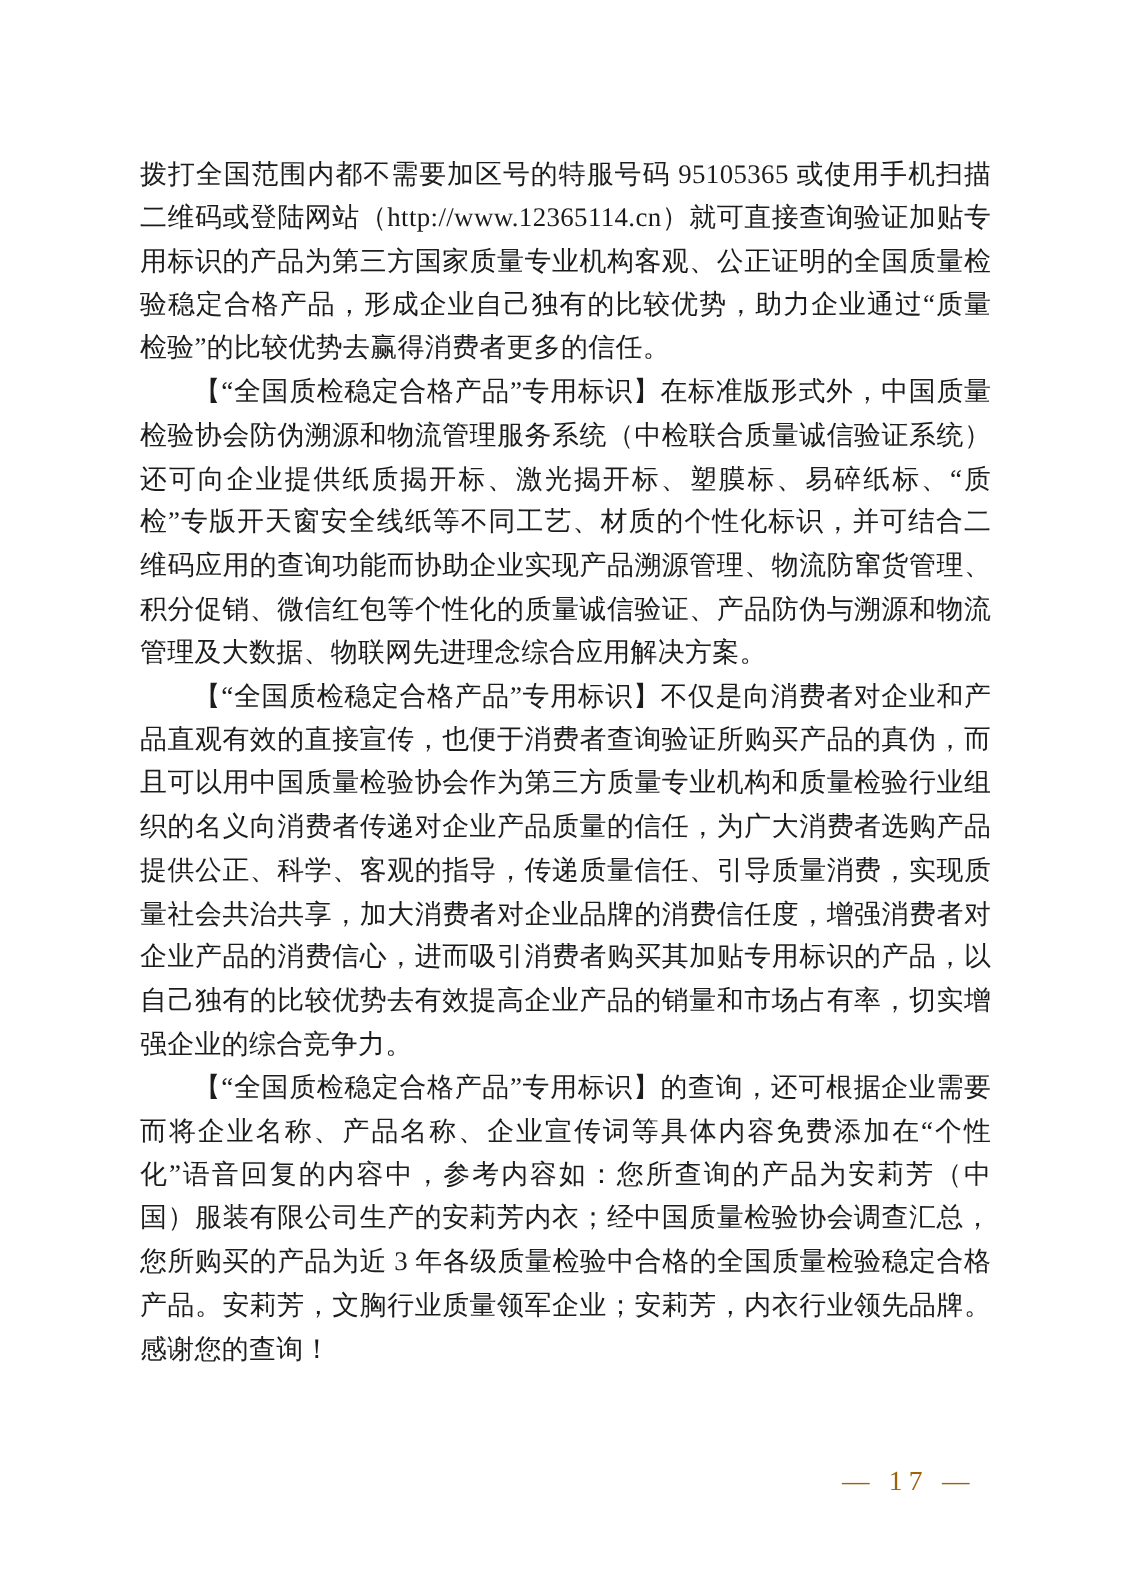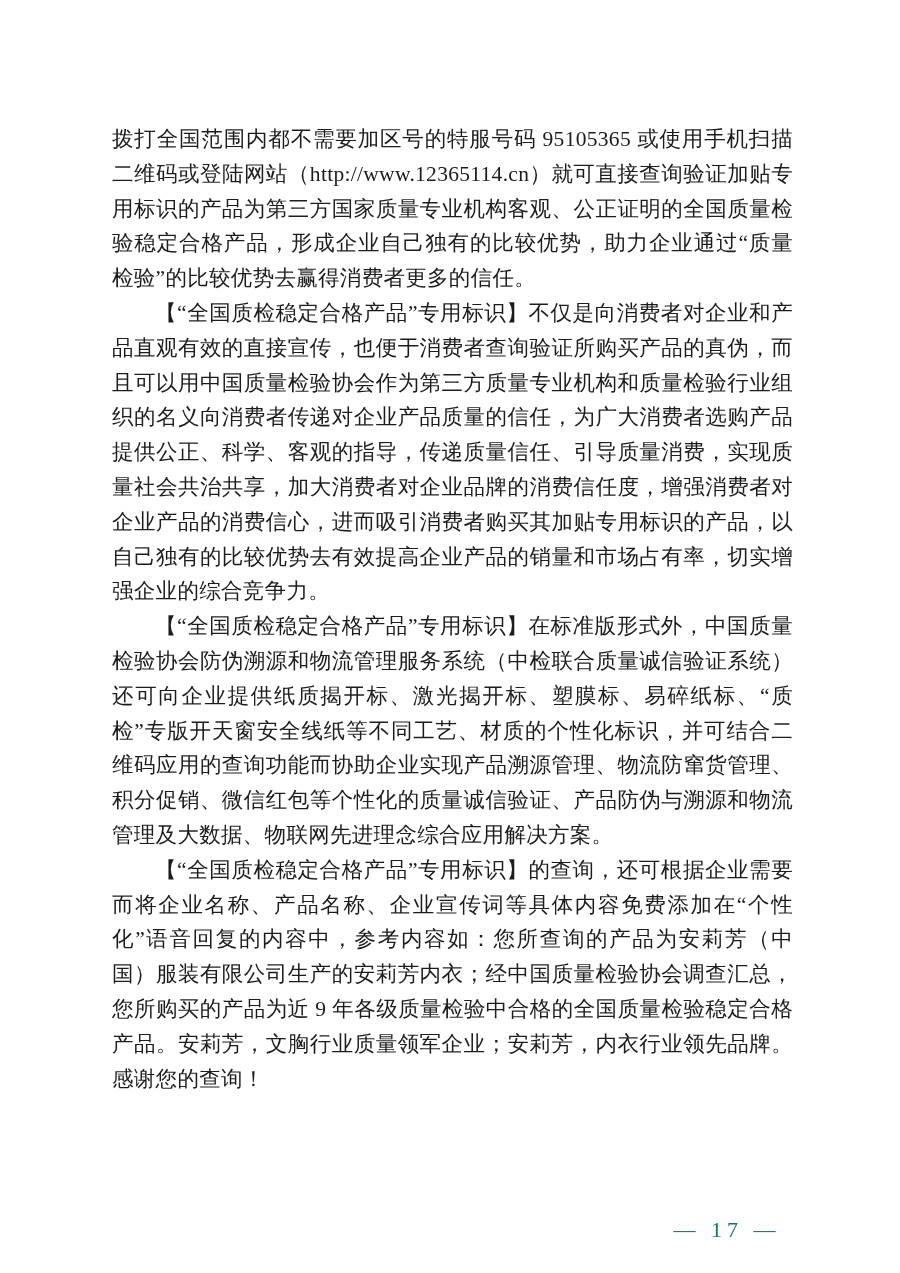--- a/index.html
+++ b/index.html
@@ -27,33 +27,33 @@
     line-height: 34.8px;
     text-align: justify;
     text-justify: inter-ideograph;
     letter-spacing: 0.3px;
   }
   .para { margin: 0; }
   .para.indent { text-indent: 2em; }
   .footer {
     position: absolute;
     left: 652px;
-    top: 1217px;
+    top: 1172px;
     width: 150px;
-    color: #0f766e;
+    color: #a16207;
     font-size: 22px;
     letter-spacing: 5px;
     text-align: center;
     white-space: nowrap;
   }
 </style>
 </head>
 <body>
 
 <div class="page">
   <div class="content">
     <p class="para">拨打全国范围内都不需要加区号的特服号码 95105365 或使用手机扫描二维码或登陆网站（http://www.12365114.cn）就可直接查询验证加贴专用标识的产品为第三方国家质量专业机构客观、公正证明的全国质量检验稳定合格产品，形成企业自己独有的比较优势，助力企业通过“质量检验”的比较优势去赢得消费者更多的信任。</p>
+    <p class="para indent">【“全国质检稳定合格产品”专用标识】在标准版形式外，中国质量检验协会防伪溯源和物流管理服务系统（中检联合质量诚信验证系统）还可向企业提供纸质揭开标、激光揭开标、塑膜标、易碎纸标、“质检”专版开天窗安全线纸等不同工艺、材质的个性化标识，并可结合二维码应用的查询功能而协助企业实现产品溯源管理、物流防窜货管理、积分促销、微信红包等个性化的质量诚信验证、产品防伪与溯源和物流管理及大数据、物联网先进理念综合应用解决方案。</p>
     <p class="para indent">【“全国质检稳定合格产品”专用标识】不仅是向消费者对企业和产品直观有效的直接宣传，也便于消费者查询验证所购买产品的真伪，而且可以用中国质量检验协会作为第三方质量专业机构和质量检验行业组织的名义向消费者传递对企业产品质量的信任，为广大消费者选购产品提供公正、科学、客观的指导，传递质量信任、引导质量消费，实现质量社会共治共享，加大消费者对企业品牌的消费信任度，增强消费者对企业产品的消费信心，进而吸引消费者购买其加贴专用标识的产品，以自己独有的比较优势去有效提高企业产品的销量和市场占有率，切实增强企业的综合竞争力。</p>
-    <p class="para indent">【“全国质检稳定合格产品”专用标识】在标准版形式外，中国质量检验协会防伪溯源和物流管理服务系统（中检联合质量诚信验证系统）还可向企业提供纸质揭开标、激光揭开标、塑膜标、易碎纸标、“质检”专版开天窗安全线纸等不同工艺、材质的个性化标识，并可结合二维码应用的查询功能而协助企业实现产品溯源管理、物流防窜货管理、积分促销、微信红包等个性化的质量诚信验证、产品防伪与溯源和物流管理及大数据、物联网先进理念综合应用解决方案。</p>
-    <p class="para indent">【“全国质检稳定合格产品”专用标识】的查询，还可根据企业需要而将企业名称、产品名称、企业宣传词等具体内容免费添加在“个性化”语音回复的内容中，参考内容如：您所查询的产品为安莉芳（中国）服装有限公司生产的安莉芳内衣；经中国质量检验协会调查汇总，您所购买的产品为近 9 年各级质量检验中合格的全国质量检验稳定合格产品。安莉芳，文胸行业质量领军企业；安莉芳，内衣行业领先品牌。感谢您的查询！</p>
+    <p class="para indent">【“全国质检稳定合格产品”专用标识】的查询，还可根据企业需要而将企业名称、产品名称、企业宣传词等具体内容免费添加在“个性化”语音回复的内容中，参考内容如：您所查询的产品为安莉芳（中国）服装有限公司生产的安莉芳内衣；经中国质量检验协会调查汇总，您所购买的产品为近 3 年各级质量检验中合格的全国质量检验稳定合格产品。安莉芳，文胸行业质量领军企业；安莉芳，内衣行业领先品牌。感谢您的查询！</p>
   </div>
   <div class="footer">— 17 —</div>
 </div>
 
 </body></html>

